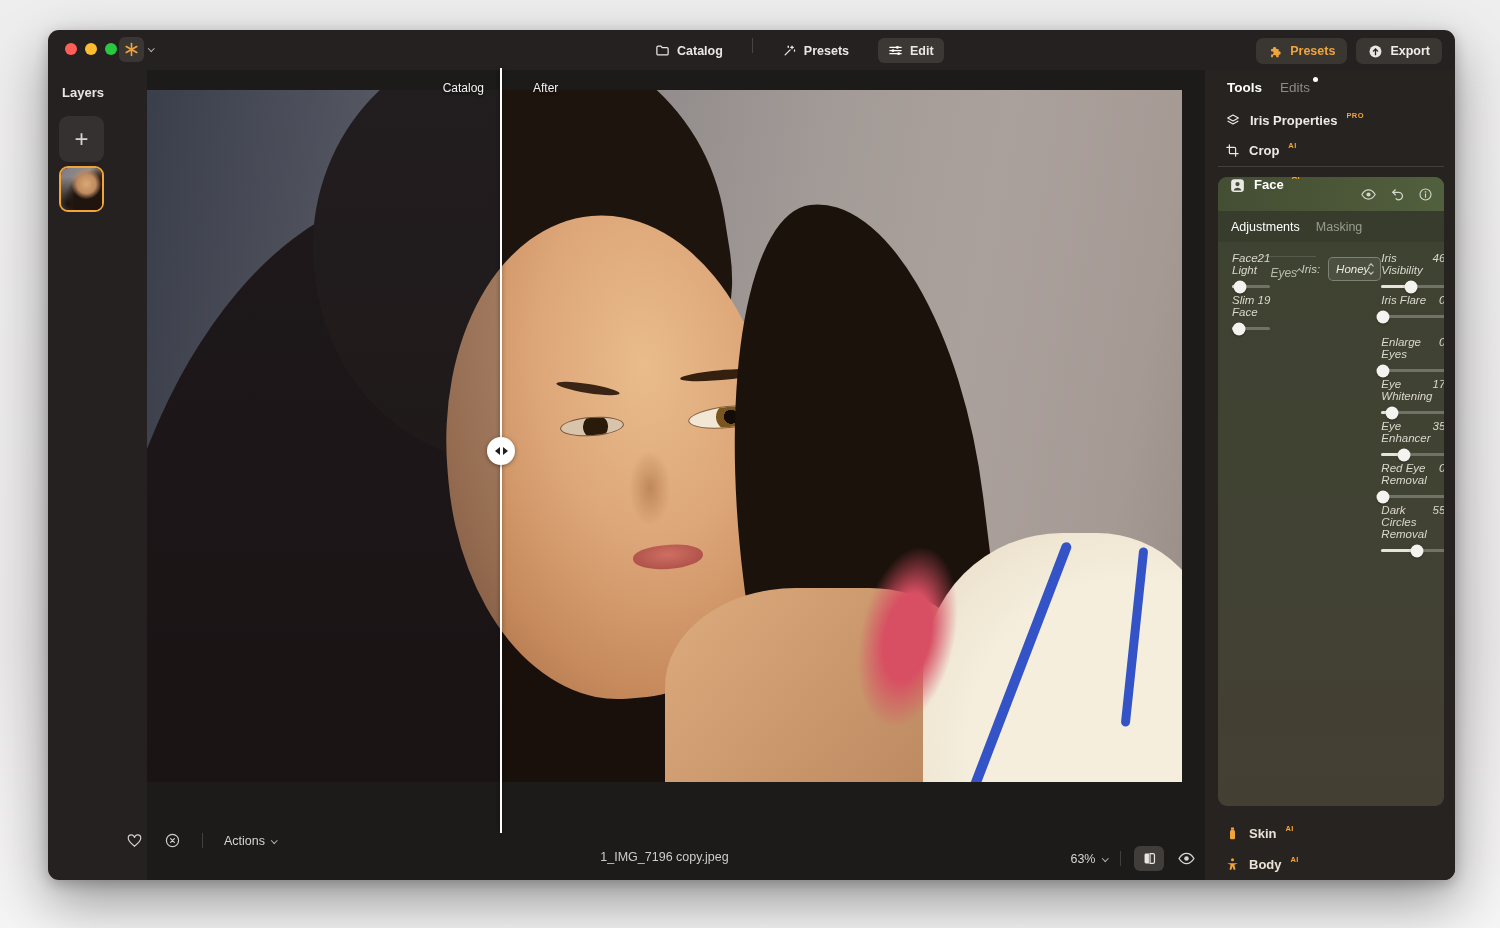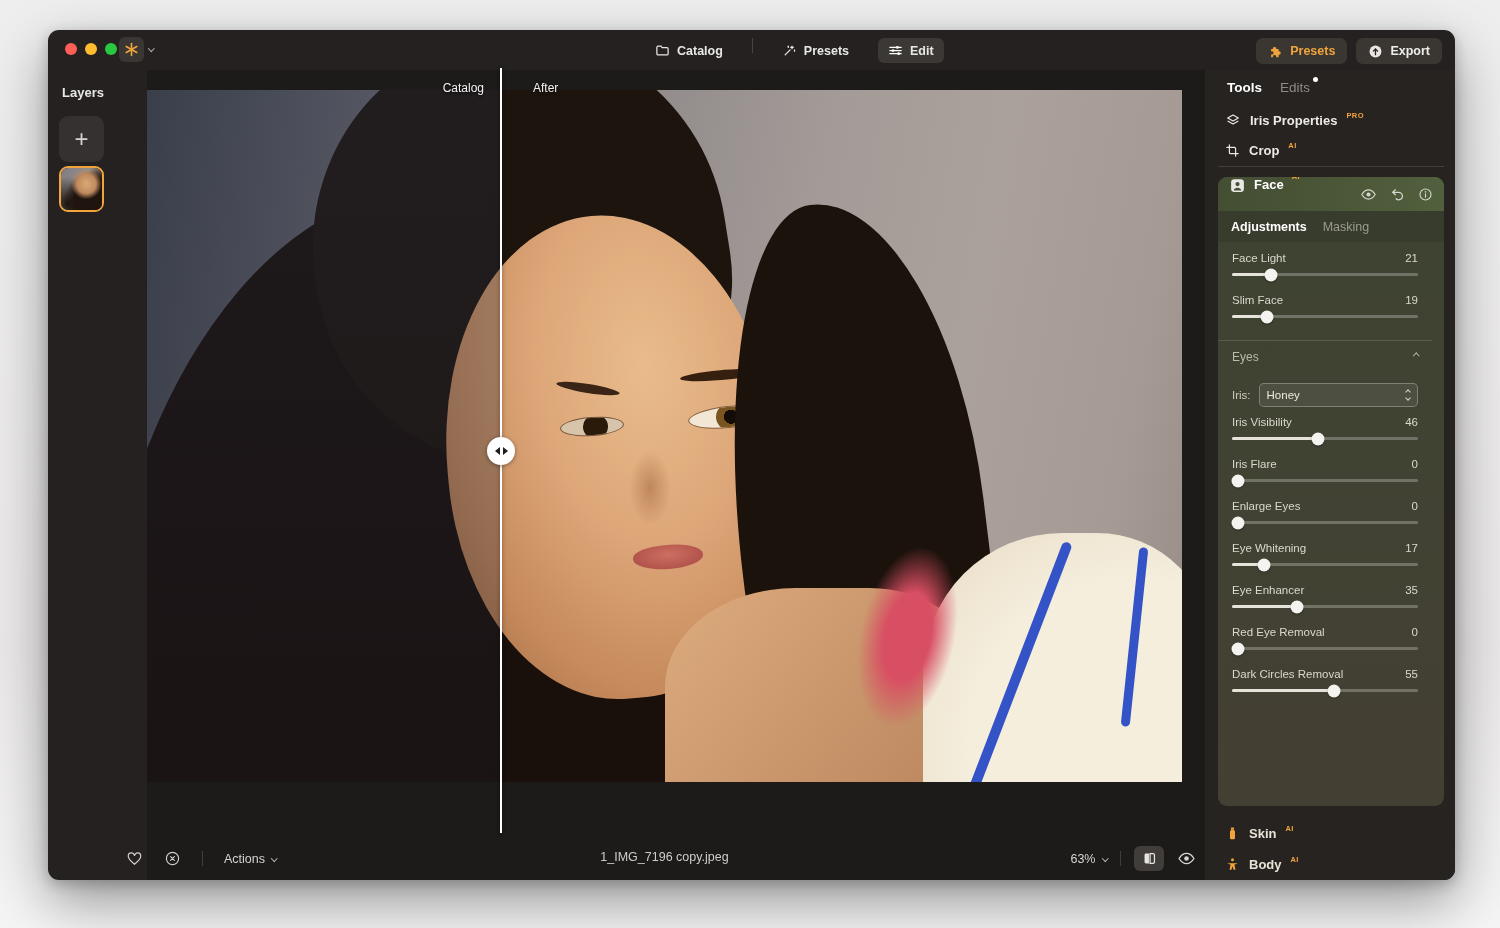--- a/index.html
+++ b/index.html
@@ -84,21 +84,21 @@
   .split-line{position:absolute;left:452px;top:38px;width:2px;height:765px;background:#fdfdfd;box-shadow:0 0 4px rgba(0,0,0,.45);z-index:5;}
   .split-handle{position:absolute;left:439px;top:407px;width:28px;height:28px;border-radius:50%;background:#fff;z-index:6;
                 display:flex;align-items:center;justify-content:center;gap:3px;box-shadow:0 1px 4px rgba(0,0,0,.4);}
   .tri{width:0;height:0;border-top:4.5px solid transparent;border-bottom:4.5px solid transparent;}
   .tri.left{border-right:5.5px solid #1e1e1e;}
   .tri.right{border-left:5.5px solid #1e1e1e;}
   .ba-label{position:absolute;top:51px;font-size:12px;color:#f3f2f1;text-shadow:0 1px 3px rgba(0,0,0,.7);z-index:5;}
   .ba-label.before{left:358px;width:78px;text-align:right;}
   .ba-label.after{left:485px;}
   
-  .bottom-left{position:absolute;left:78px;bottom:13px;display:flex;align-items:center;gap:21px;}
+  .bottom-left{position:absolute;left:78px;bottom:31px;display:flex;align-items:center;gap:21px;}
   .icon-btn{display:flex;align-items:center;justify-content:center;color:#cfcdc9;}
   .actions{display:flex;align-items:center;gap:7px;font-size:12.5px;color:#d6d4d0;}
   .filename{position:absolute;left:99px;bottom:16px;width:1035px;text-align:center;font-size:12.5px;color:#cfccc8;margin-top:44px;}
   .bottom-right{position:absolute;right:259px;bottom:9px;display:flex;align-items:center;gap:13px;}
   .zoom-ctl{display:flex;align-items:center;gap:7px;font-size:12.5px;color:#d6d4d0;}
   .split-pill{width:30px;height:25px;border-radius:6px;background:#403d3a;display:flex;align-items:center;justify-content:center;}
   
   .right-panel{position:absolute;right:0;top:40px;width:250px;height:810px;background:var(--panel-bg);}
   .rp-tabs{position:absolute;left:22px;top:10px;display:flex;gap:18px;font-size:13.5px;}
   .rp-tab{color:#8d8b84;position:relative;}
@@ -110,22 +110,22 @@
   
   .face-card{position:absolute;left:13px;top:107px;width:226px;height:629px;border-radius:9px;overflow:hidden;
              display:flex;flex-direction:column;
              background:linear-gradient(180deg,var(--card-body-1) 0%,#414233 55%,var(--card-body-2) 100%);}
   .fc-header{height:34px;flex:none;display:flex;gap:8px;padding:0 11px;
              background:linear-gradient(90deg,var(--card-green-2),var(--card-green-1) 60%,#51603e 100%);}
   .fc-title{font-size:13px;font-weight:bold;color:#fff;}
   .fc-hicons{margin-left:auto;display:flex;align-items:center;gap:13px;color:#d3d6ca;}
   .fc-tabs{height:31px;flex:none;display:flex;align-items:center;gap:16px;padding:0 13px;font-size:12.5px;background:rgba(0,0,0,.10);}
   .fc-tab{color:#9a9c90;}
-  .fc-tab.active{color:#fff;font-weight:bold;}
-  .fc-body{flex:1;display:flex;flex-direction:column;padding:10px 26px 0 14px;overflow:hidden;}
+  .fc-tab.active{color:#fff;font-weight:normal;}
+  .fc-body{flex:1;display:flex;flex-direction:row;padding:10px 14px 0 14px;overflow:hidden;font-style:italic;}
   .slider-row{height:42px;flex:none;}
   .sl-top{display:flex;justify-content:space-between;font-size:11.5px;color:#dbd8ce;margin-bottom:9px;}
   .sl-track{position:relative;height:3px;border-radius:2px;background:rgba(255,255,255,.26);}
   .sl-fill{position:absolute;left:0;top:0;height:100%;border-radius:2px;background:#e6e4da;}
   .sl-thumb{position:absolute;top:50%;width:13px;height:13px;border-radius:50%;background:#f4f3ef;transform:translate(-50%,-50%);box-shadow:0 1px 2px rgba(0,0,0,.35);}
   .section-hd{height:32px;flex:none;display:flex;align-items:center;justify-content:space-between;
               border-top:1px solid rgba(255,255,255,.13);margin:4px -14px 6px -14px;padding:0 14px;font-size:12px;color:#b8bbab;}
   .iris-row{height:34px;flex:none;display:flex;align-items:center;gap:8px;margin-bottom:4px;font-size:11.5px;color:#cfccc0;}
   .iris-select{flex:1;height:24px;border-radius:5px;background:rgba(255,255,255,.07);border:1px solid rgba(255,255,255,.28);
                display:flex;align-items:center;padding:0 7px;font-size:11.5px;color:#ece9de;}

